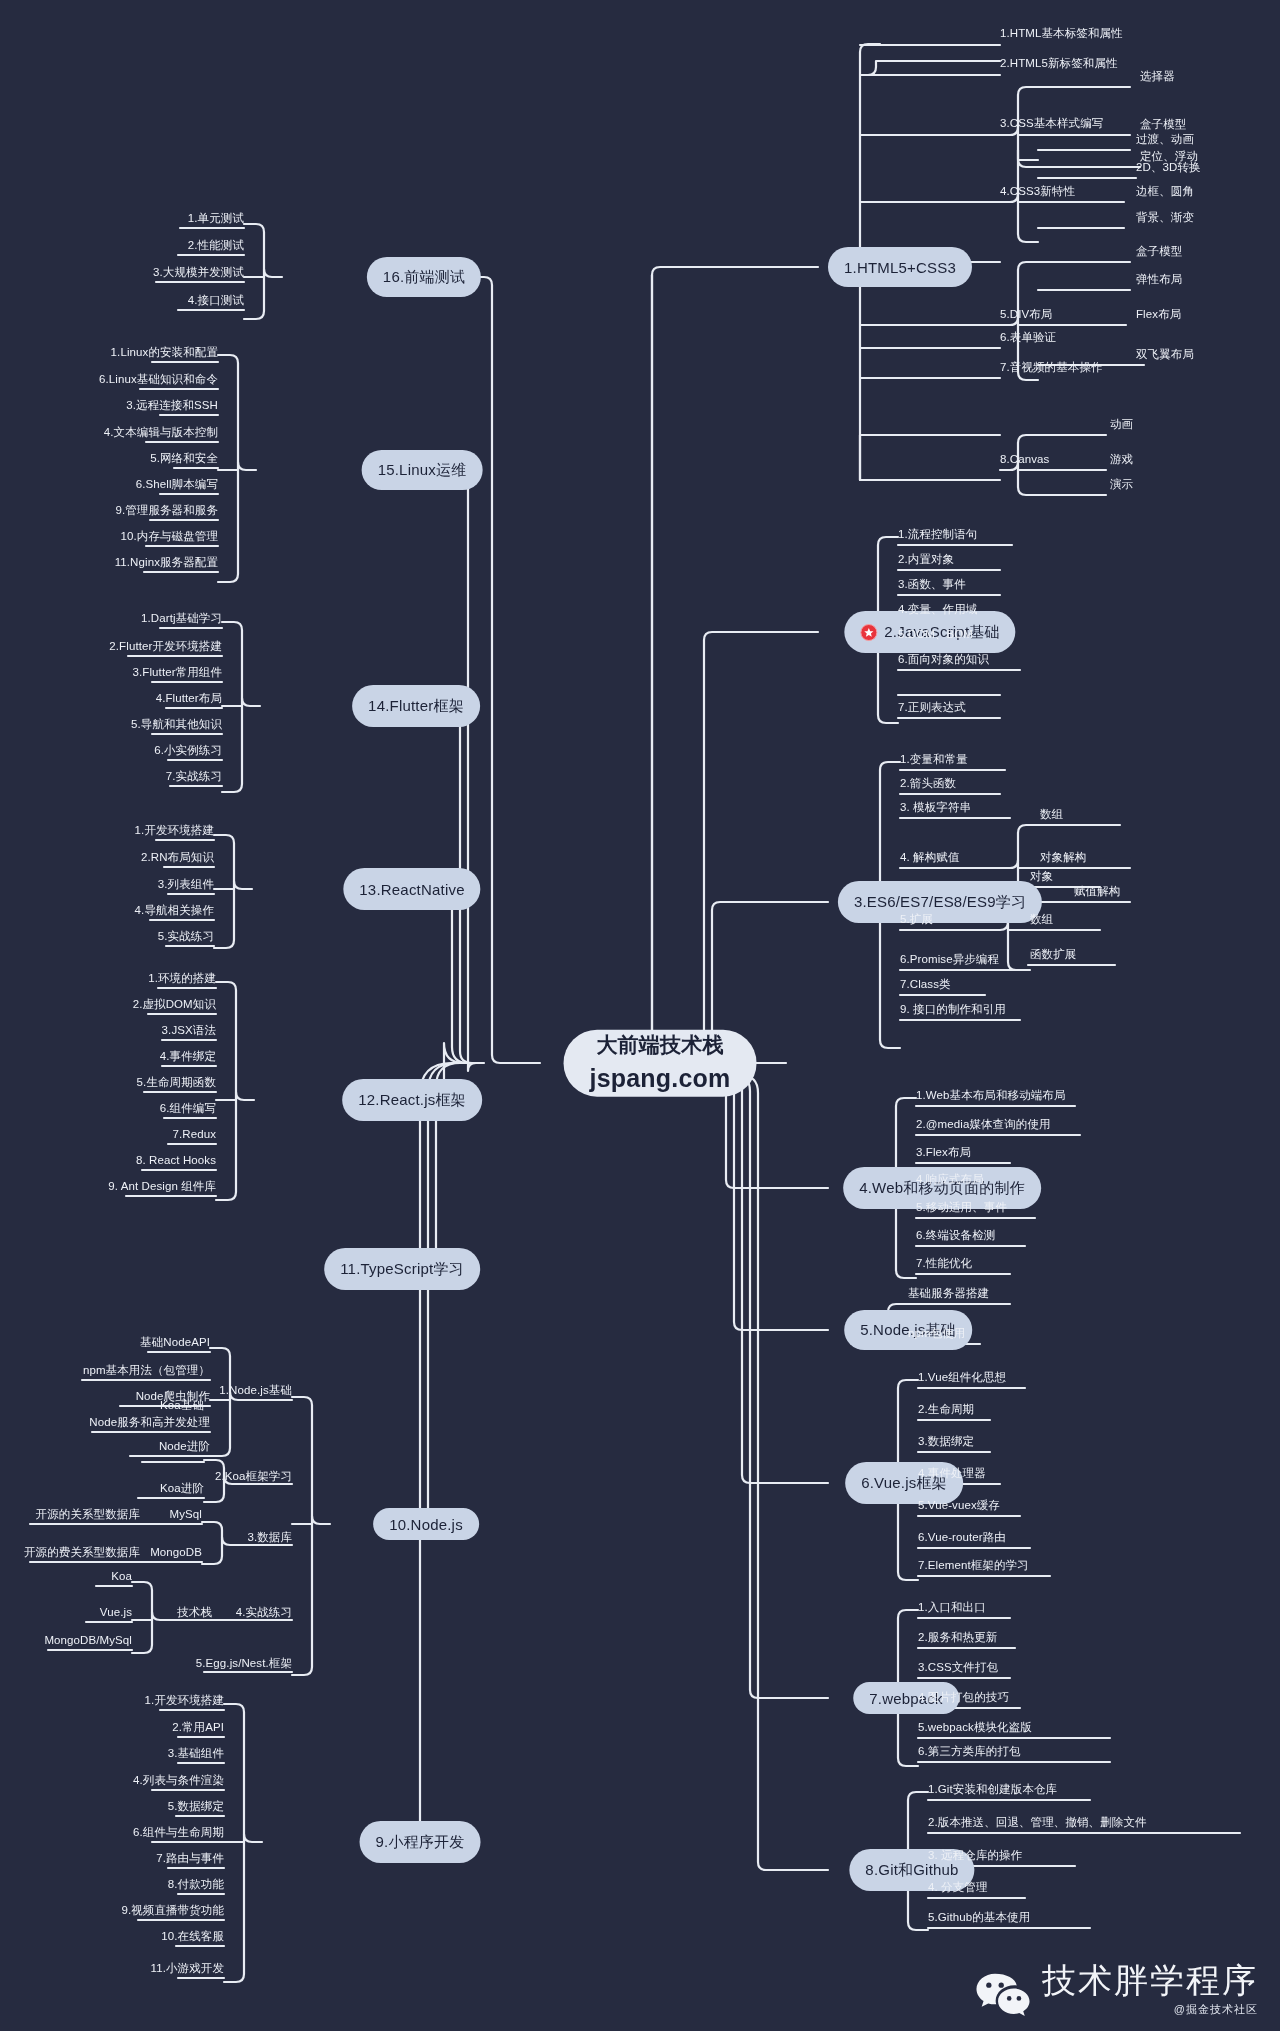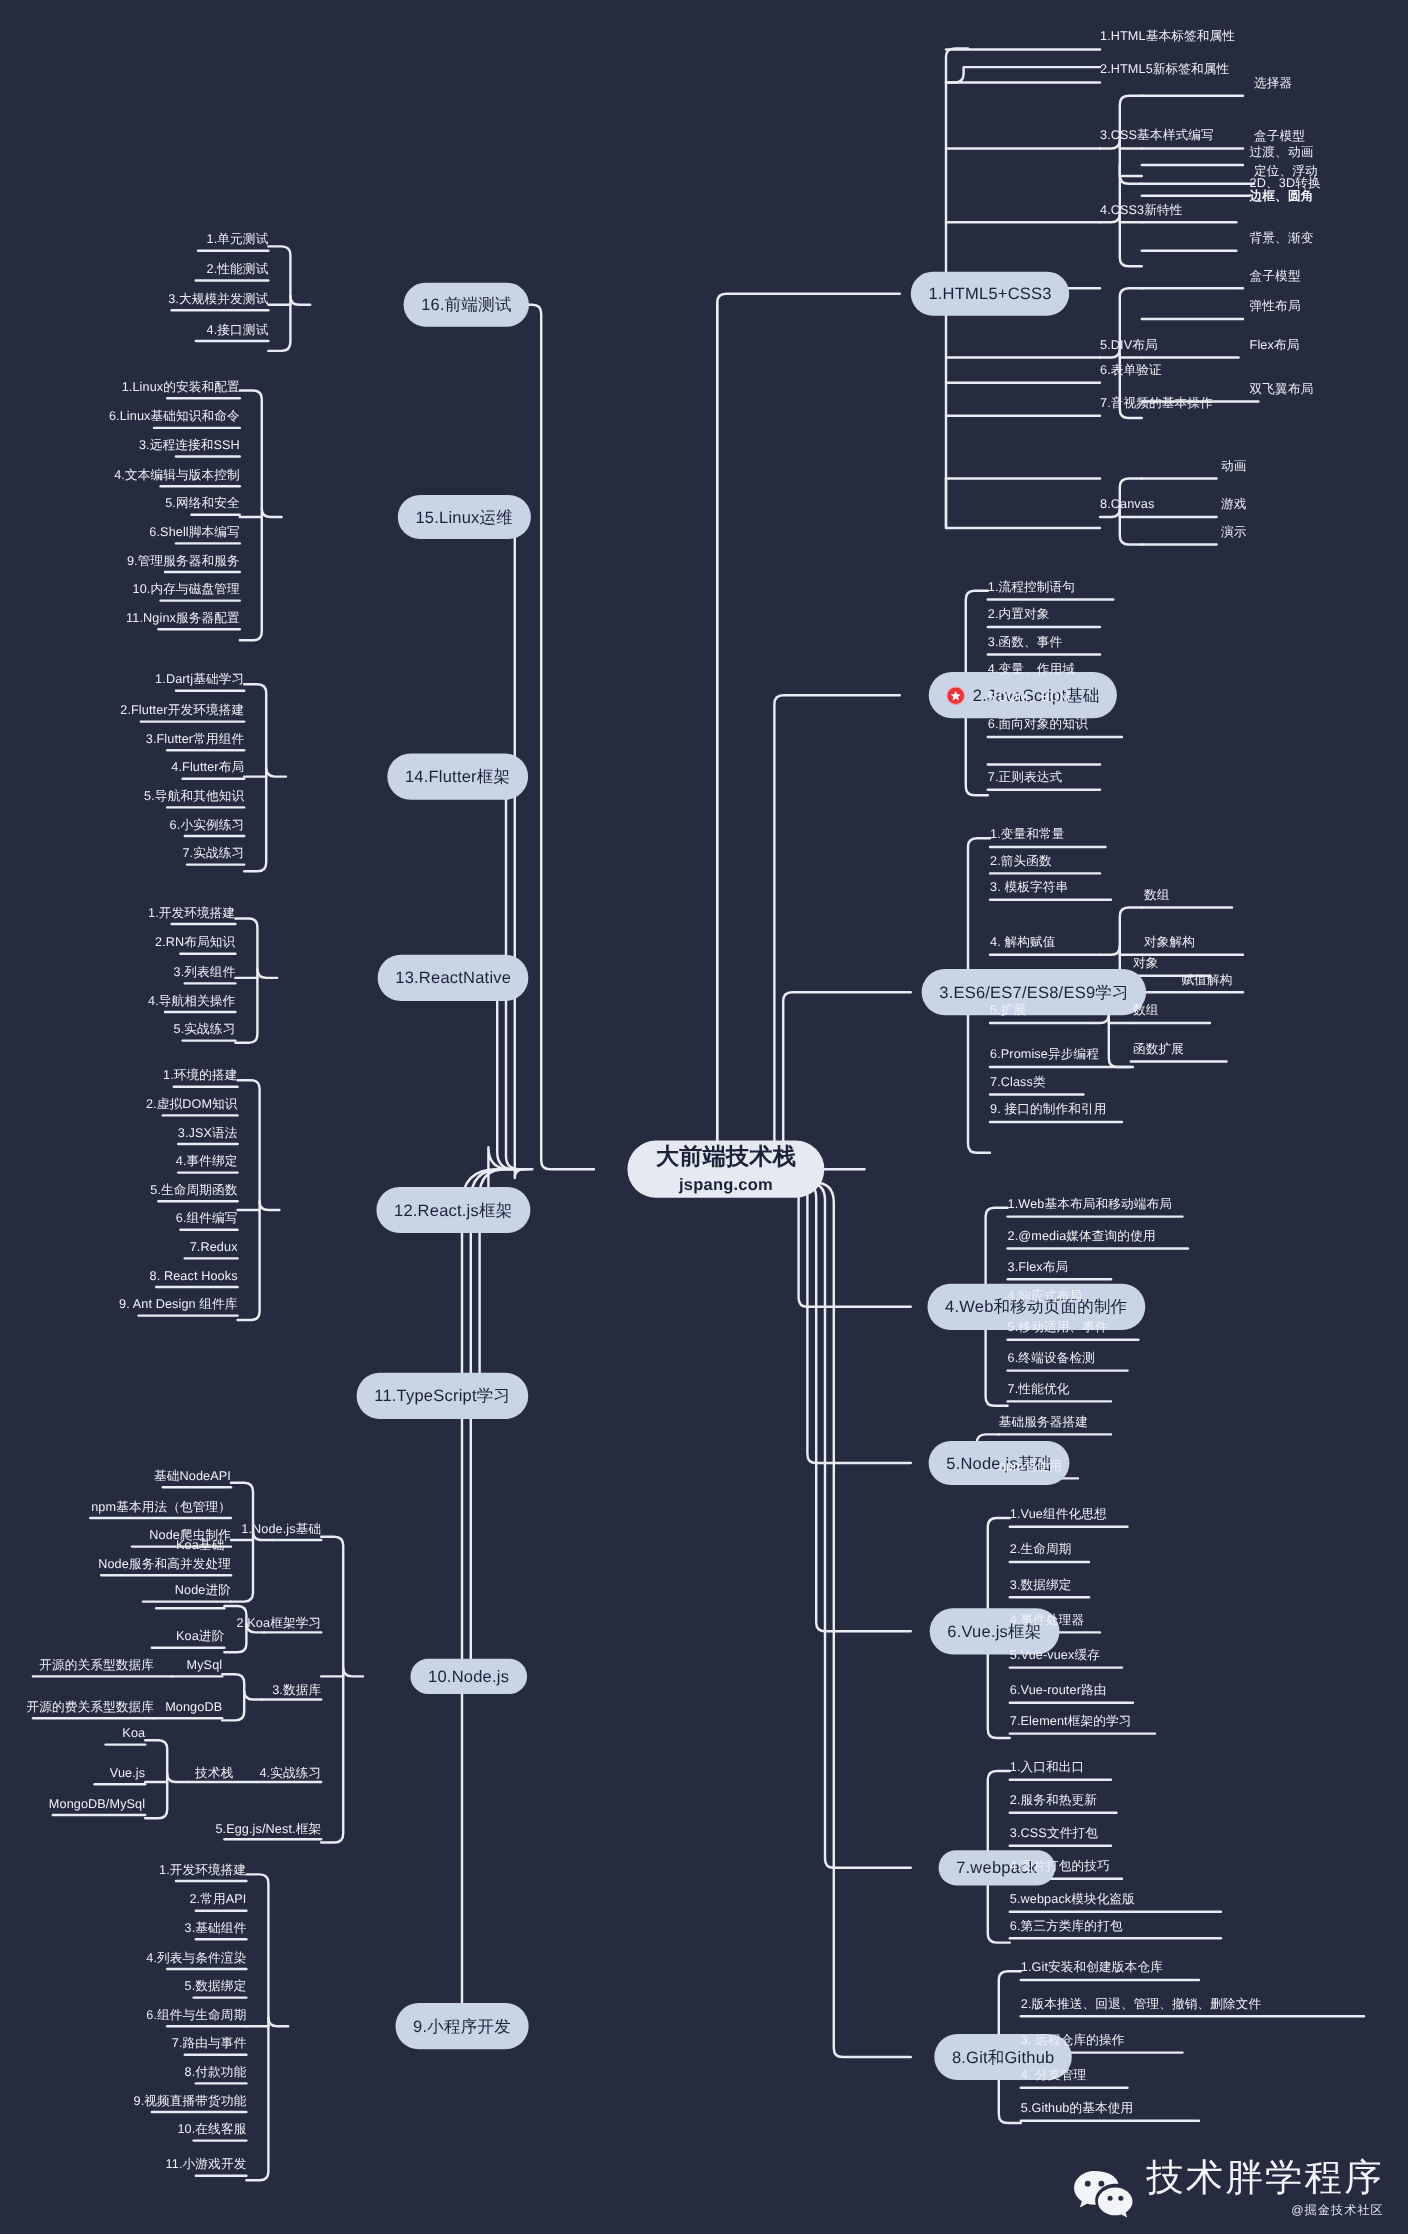--- a/index.html
+++ b/index.html
@@ -18,21 +18,21 @@
     position:absolute; background:#c9d4e6; color:#1c2237;
     border-radius:26px; display:flex; align-items:center; justify-content:center;
     font-size:15px; white-space:nowrap; letter-spacing:.2px;
     transform:translate(-50%,-50%); padding:0 16px;
   }
   .pill.center {
     background:#e4e9f2; border-radius:34px; flex-direction:column;
     font-weight:bold; line-height:1.45; padding:0 26px;
   }
   .pill.center .l1 { font-size:21px; }
-  .pill.center .l2 { font-size:15px; }
+  .pill.center .l2 { font-size:25px; }
 
   .star {
     width:17px; height:17px; border-radius:50%;
     background:#e8343c; border:1.6px solid #f4a0a4;
     display:inline-flex; align-items:center; justify-content:center;
     margin-right:7px; flex:0 0 auto;
   }
   .star svg { width:11px; height:11px; display:block; }
 
   
@@ -379,21 +379,21 @@
 
   <div class="leaf" style="left:1000px; top:34px;">1.HTML基本标签和属性</div>
   <div class="leaf" style="left:1000px; top:64px;">2.HTML5新标签和属性</div>
   <div class="leaf" style="left:1000px; top:124px;">3.CSS基本样式编写</div>
   <div class="leaf" style="left:1140px; top:77px;">选择器</div>
   <div class="leaf" style="left:1140px; top:125px;">盒子模型</div>
   <div class="leaf" style="left:1140px; top:157px;">定位、浮动</div>
   <div class="leaf" style="left:1000px; top:192px;">4.CSS3新特性</div>
   <div class="leaf" style="left:1136px; top:140px;">过渡、动画</div>
   <div class="leaf" style="left:1136px; top:168px;">2D、3D转换</div>
-  <div class="leaf" style="left:1136px; top:180px;font-weight:bold;">边框、圆角</div>
+  <div class="leaf" style="left:1136px; top:192px;">边框、圆角</div>
   <div class="leaf" style="left:1136px; top:218px;">背景、渐变</div>
   <div class="leaf" style="left:1000px; top:315px;">5.DIV布局</div>
   <div class="leaf" style="left:1136px; top:252px;">盒子模型</div>
   <div class="leaf" style="left:1136px; top:280px;">弹性布局</div>
   <div class="leaf" style="left:1136px; top:315px;">Flex布局</div>
   <div class="leaf" style="left:1136px; top:355px;">双飞翼布局</div>
   <div class="leaf" style="left:1000px; top:338px;">6.表单验证</div>
   <div class="leaf" style="left:1000px; top:368px;">7.音视频的基本操作</div>
   <div class="leaf" style="left:1000px; top:460px;">8.Canvas</div>
   <div class="leaf" style="left:1110px; top:425px;">动画</div>

